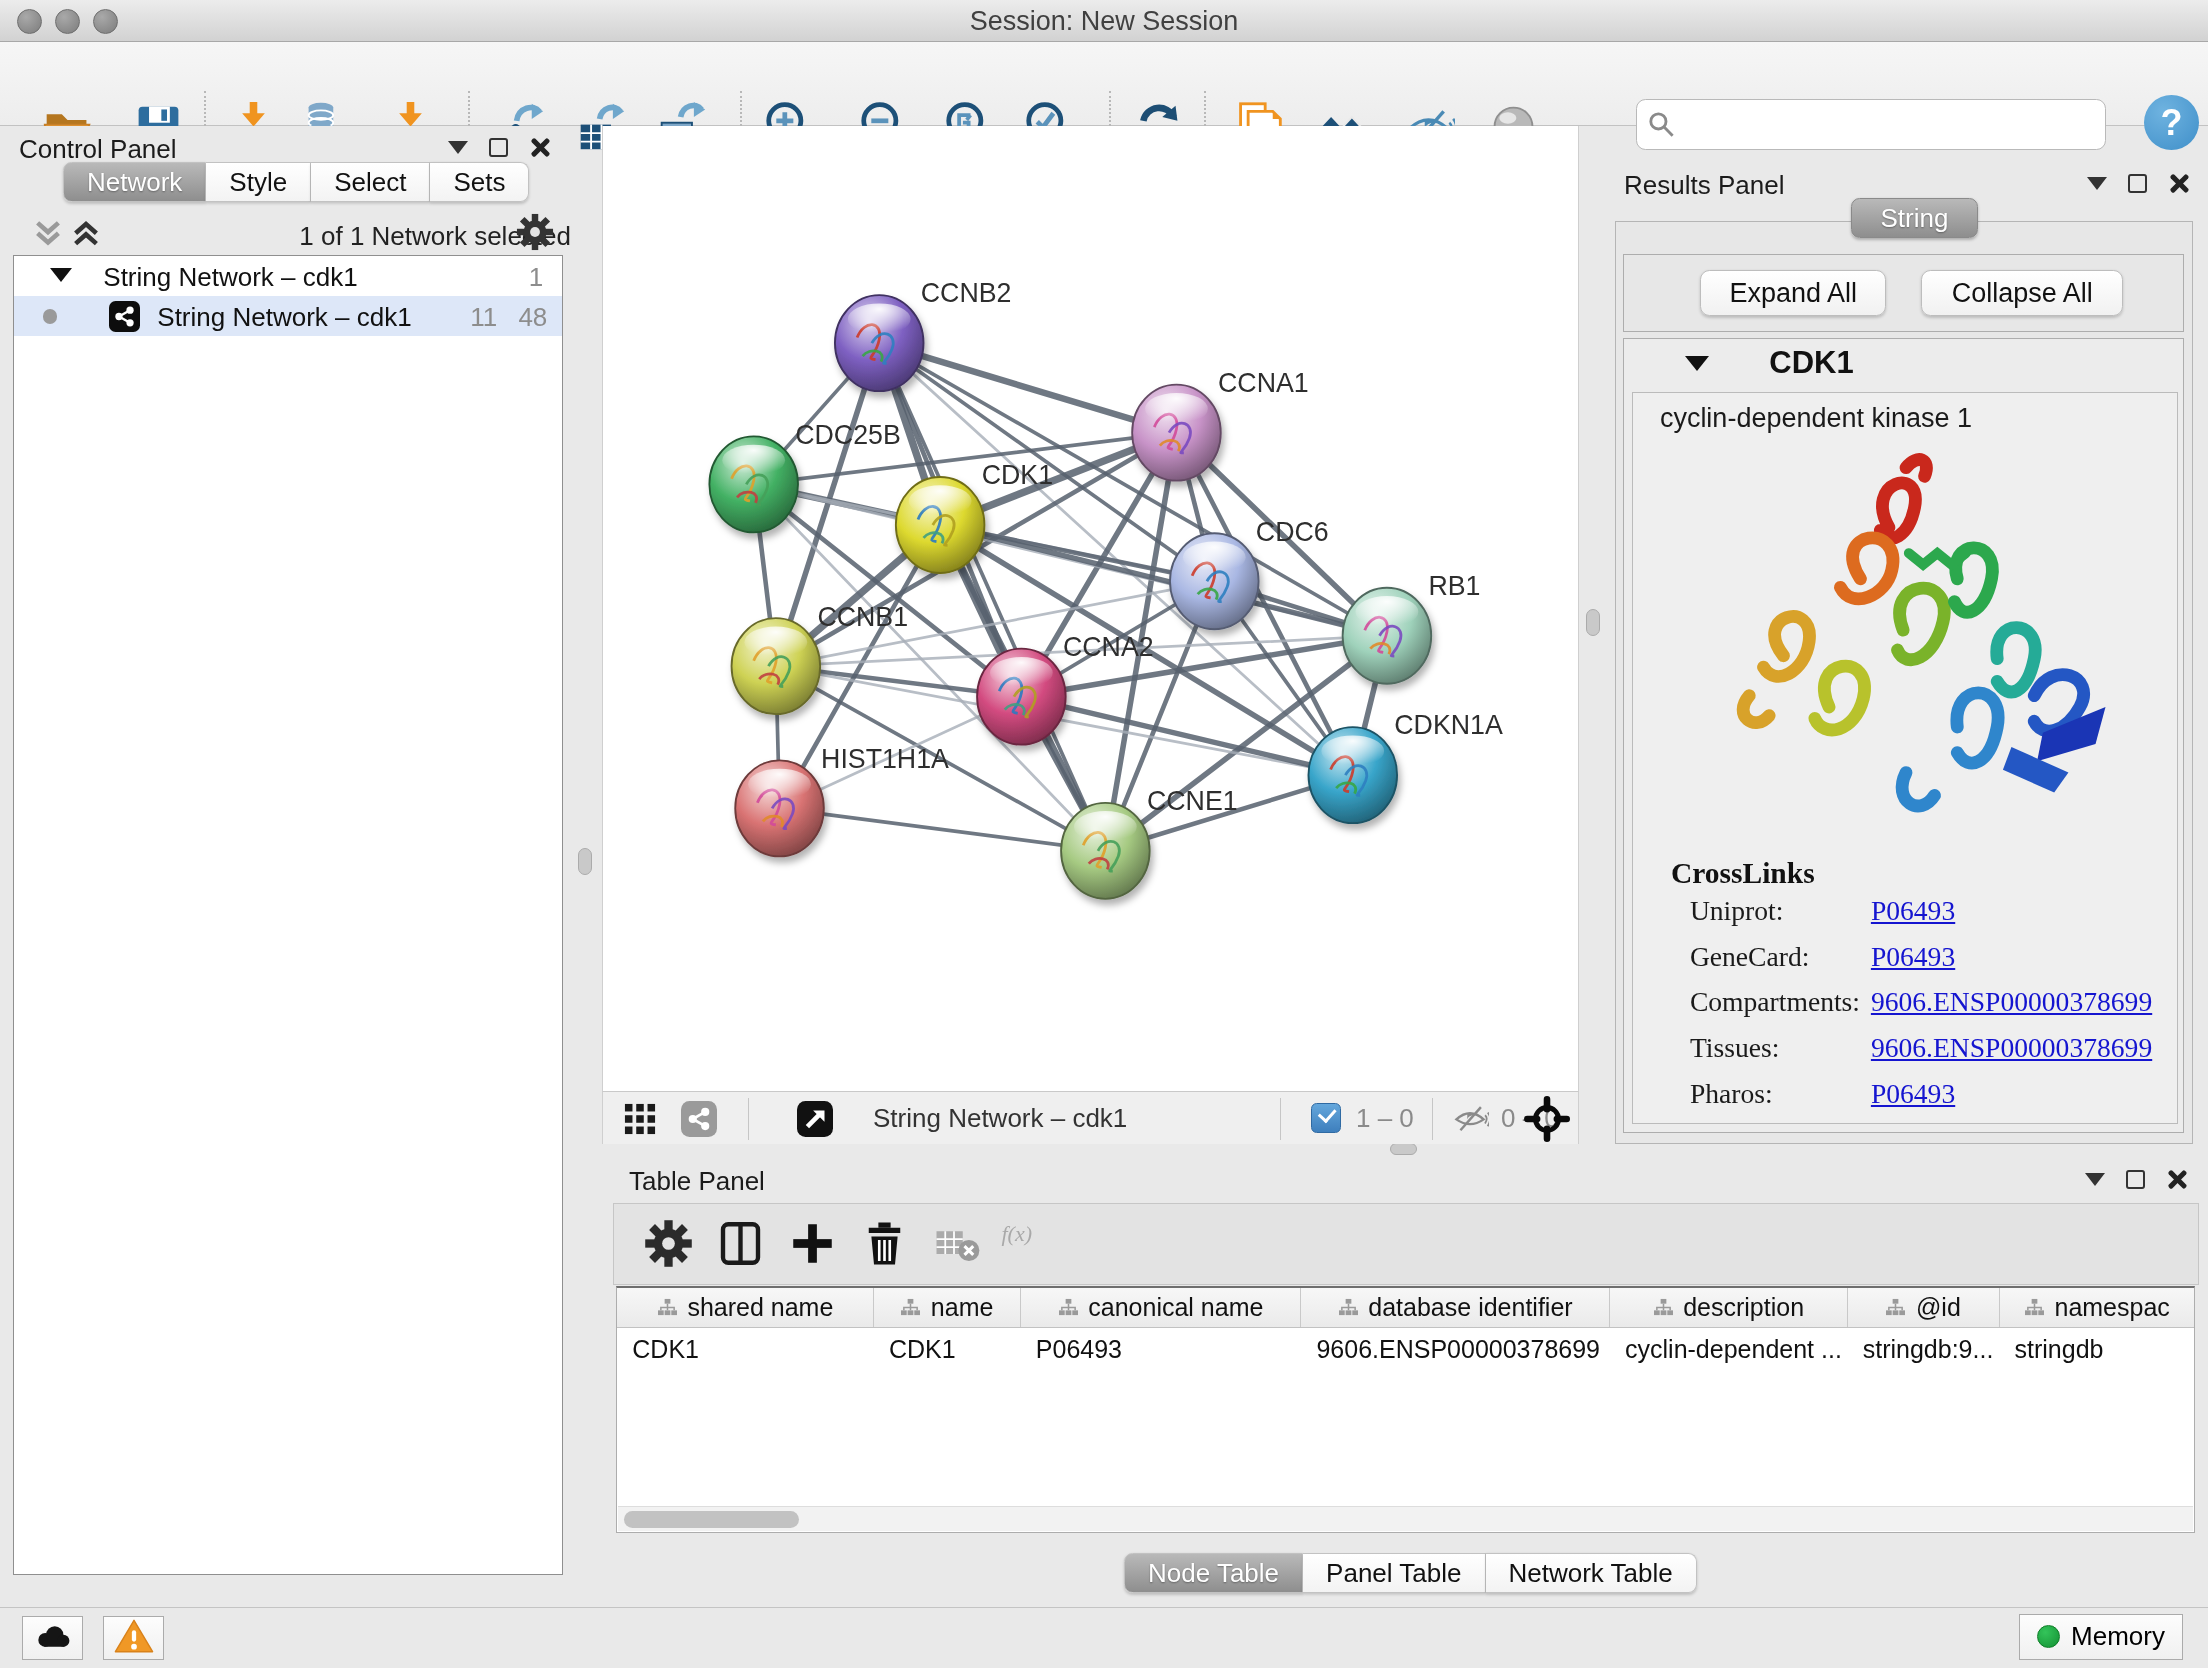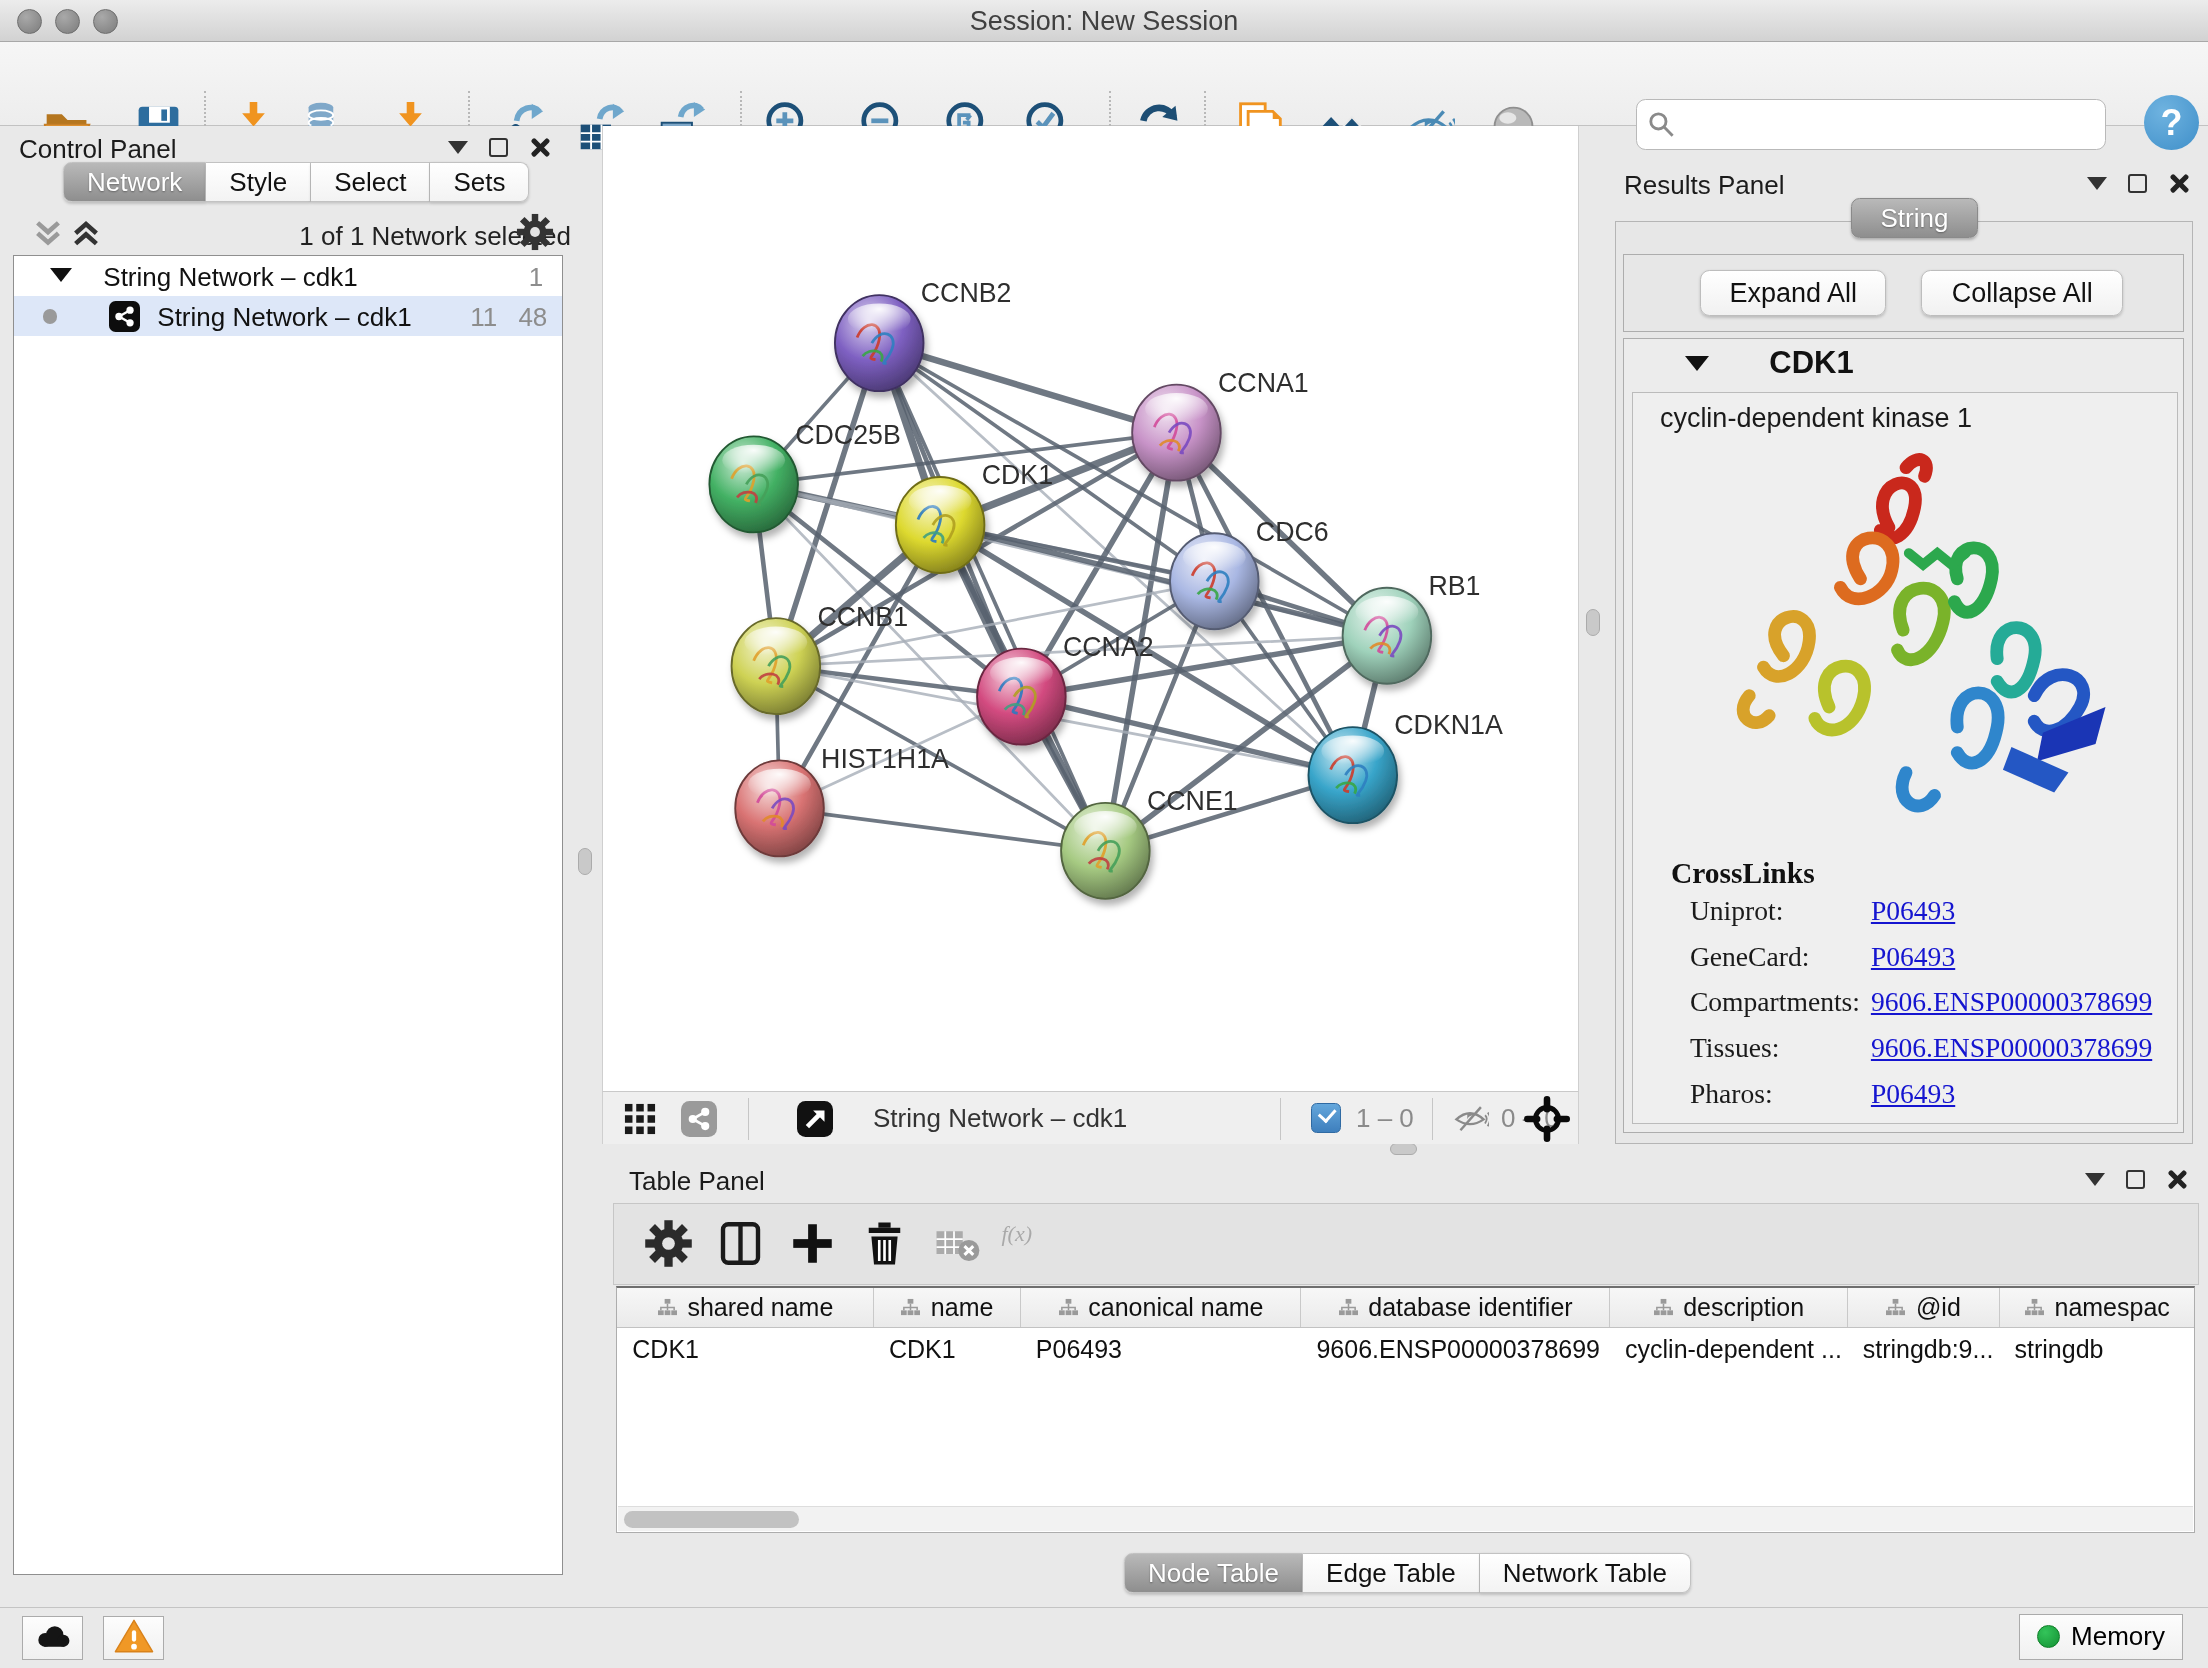--- a/index.html
+++ b/index.html
@@ -838,21 +838,21 @@
         <div class="td c4">cyclin-dependent ...</div>
         <div class="td c5">stringdb:9...</div>
         <div class="td c6">stringdb</div>
       </div>
       <div class="hscroll">
         <div class="hthumb"></div>
       </div>
     </div>
     <div class="seg tp-tabs">
       <div class="tab sel">Node Table</div>
-      <div class="tab">Edge Table</div>
+      <div class="tab">Panel Table</div>
       <div class="tab">Network Table</div>
     </div>
   </div>
 
   <div class="statusbar">
     <button class="sb-btn" style="left:22px;width:61px">
       <svg viewBox="0 0 44 30" width="38" height="27">
         <circle cx="13" cy="19" r="8" fill="#151515"></circle>
           <circle cx="24" cy="13" r="10" fill="#151515"></circle>
         <circle cx="34" cy="20" r="7" fill="#151515"></circle>

